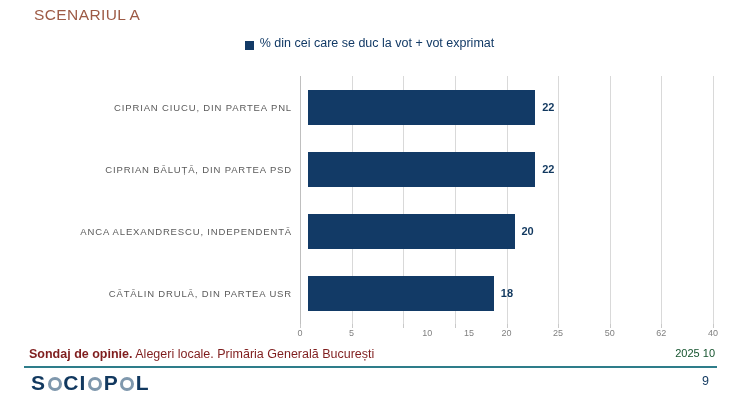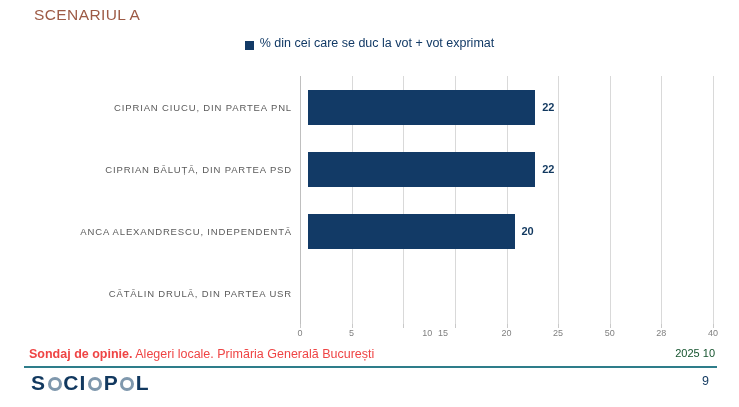--- a/index.html
+++ b/index.html
@@ -131,21 +131,21 @@
     color: #5a5a5a;
     white-space: nowrap;
   }
 
   
   #footer-text {
     position: absolute;
     left: 29px;
     top: 347px;
     font-size: 12.5px;
-    color: #ef4444;
+    color: #7f1d1d;
     white-space: nowrap;
   }
   #footer-text .strong {
     font-weight: bold;
   }
   #footer-date {
     position: absolute;
     right: 24px;
     top: 347px;
     font-size: 11px;
@@ -218,47 +218,51 @@
       <div class="tick-mark" style="left: 0px;"></div>
       <div class="tick-label" style="left: 0px;">0</div>
       <div class="gridline" style="left: 51.625px;"></div>
       <div class="tick-mark" style="left: 51.625px;"></div>
       <div class="tick-label" style="left: 51.625px;">5</div>
       <div class="gridline" style="left: 103.25px;"></div>
       <div class="tick-mark" style="left: 103.25px;"></div>
       <div class="tick-label" style="left: 103.25px; margin-left: 24px;">10</div>
       <div class="gridline" style="left: 154.875px;"></div>
       <div class="tick-mark" style="left: 154.875px;"></div>
-      <div class="tick-label" style="left: 143px; text-align: right;">15</div>
+      <div class="tick-label" style="left: 169px; text-align: right;">15</div>
       <div class="gridline" style="left: 206.5px;"></div>
       <div class="tick-mark" style="left: 206.5px;"></div>
       <div class="tick-label" style="left: 206.5px;">20</div>
       <div class="gridline" style="left: 258.125px;"></div>
       <div class="tick-mark" style="left: 258.125px;"></div>
       <div class="tick-label" style="left: 258.125px;">25</div>
       <div class="gridline" style="left: 309.75px;"></div>
       <div class="tick-mark" style="left: 309.75px;"></div>
       <div class="tick-label" style="left: 309.75px;">50</div>
       <div class="gridline" style="left: 361.375px;"></div>
       <div class="tick-mark" style="left: 361.375px;"></div>
-      <div class="tick-label" style="left: 361.375px;">28</div>
+      <div class="tick-label" style="left: 361.375px;">62</div>
       <div class="gridline" style="left: 413px;"></div>
       <div class="tick-mark" style="left: 413px;"></div>
       <div class="tick-label" style="left: 413px;">40</div>
       <div class="bar-row" style="top: 13.5px; width: 413px;">
         <div class="bar" style="width: 227.15px; background: rgb(18, 58, 102);"></div>
         <div class="bar-value" style="left: 234.15px;">22</div>
       </div>
       <div class="bar-row" style="top: 75.5px; width: 413px;">
         <div class="bar" style="width: 227.15px; background: rgb(18, 58, 102);"></div>
         <div class="bar-value" style="left: 234.15px;">22</div>
       </div>
       <div class="bar-row" style="top: 137.5px; width: 413px;">
         <div class="bar" style="width: 206.5px; background: rgb(18, 58, 102);"></div>
         <div class="bar-value" style="left: 213.5px;">20</div>
+      </div>
+      <div class="bar-row" style="top: 199.5px; width: 413px;">
+        <div class="bar" style="width: 185.85px; background: rgb(18, 58, 102);"></div>
+        <div class="bar-value" style="left: 192.85px;">18</div>
       </div>
     </div>
 </div>
 
 <div id="footer-text">
   <span class="strong">Sondaj de opinie.</span><span> Alegeri locale. Primăria Generală București</span>
 </div>
 <div id="footer-date">2025 10</div>
 <div id="footer-rule"></div>
 <div id="page-number">9</div>

